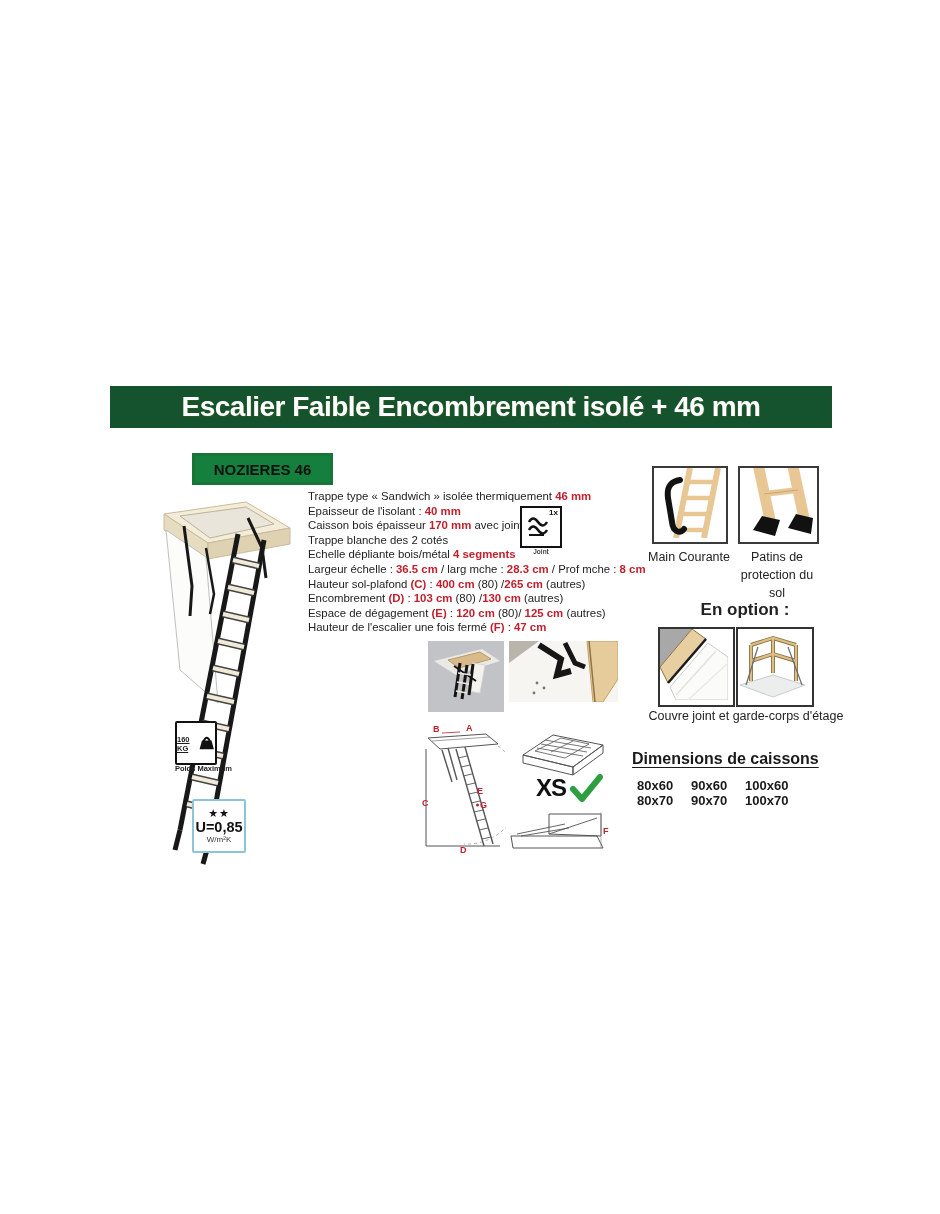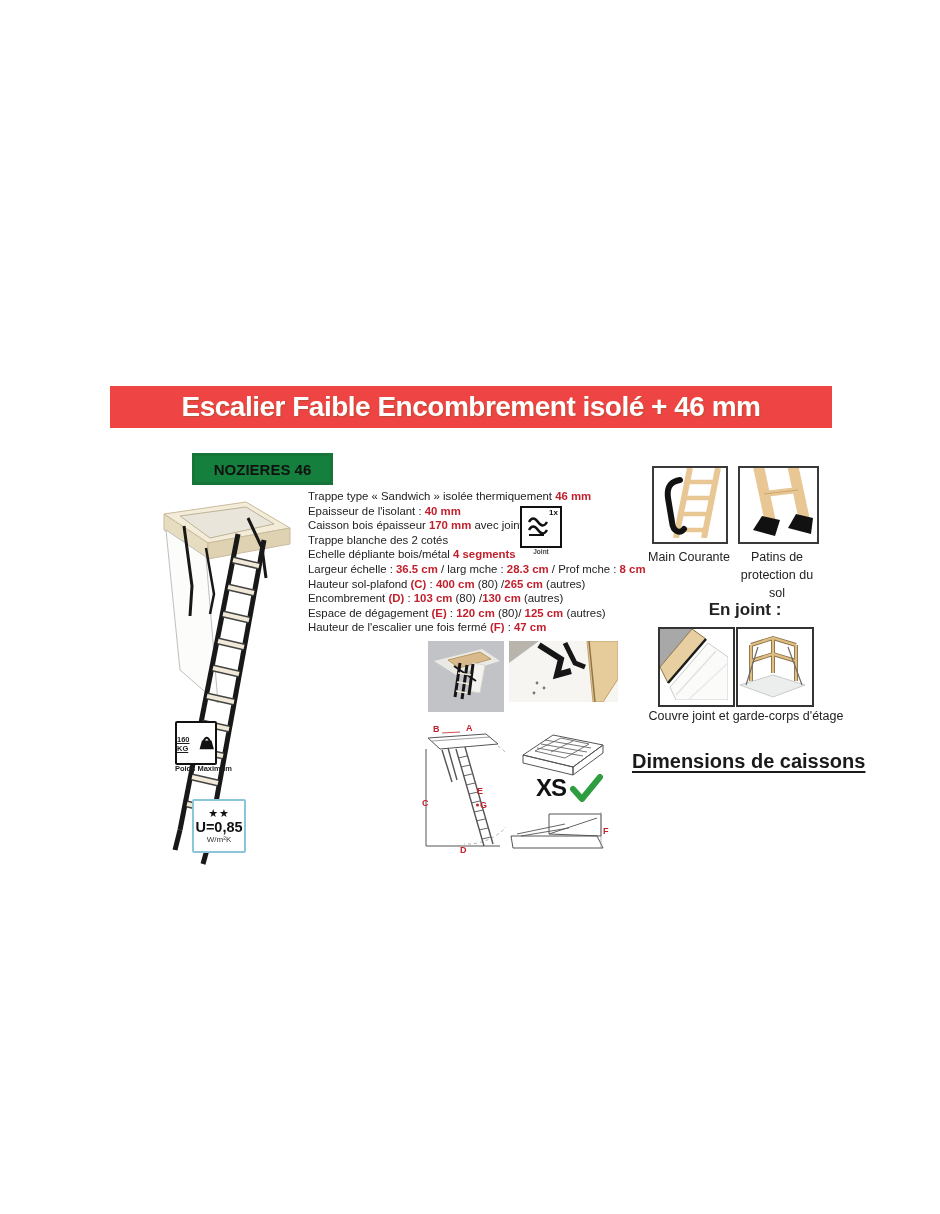--- a/index.html
+++ b/index.html
@@ -1,21 +1,21 @@
 <!DOCTYPE html>
 <html><head>
 <meta charset="utf-8">
 <style>
   html,body{margin:0;padding:0;background:#ffffff;}
   #canvas{position:relative;width:940px;height:1214px;background:#ffffff;overflow:hidden;
           font-family:"Liberation Sans",sans-serif;color:#1d1d1d;}
   .abs{position:absolute;}
 
   
-  .banner{left:110px;top:386px;width:722px;height:42px;background:#ef4444;
+  .banner{left:110px;top:386px;width:722px;height:42px;background:#14532d;
           display:flex;align-items:center;justify-content:center;}
   .banner span{color:#ffffff;font-size:28px;font-weight:bold;letter-spacing:-0.5px;
           text-shadow:1px 1px 1px rgba(90,100,20,0.35);white-space:nowrap;}
 
   
   .nozieres{left:192px;top:453px;width:135px;height:26px;background:#15803d;
             border:3px solid #17753a;display:flex;align-items:center;justify-content:center;}
   .nozieres span{font-size:15px;font-weight:bold;color:#111;}
 
   
@@ -34,21 +34,21 @@
   .feat2{left:738px;top:466px;width:77px;height:74px;}
   .feat-label{font-size:12.5px;line-height:18px;text-align:center;color:#222;}
   .feat-label1{left:640px;top:548px;width:98px;}
   .feat-label2{left:732px;top:548px;width:90px;}
 
   .en-option{left:660px;top:600px;width:170px;text-align:center;font-size:17px;font-weight:bold;color:#222;}
   .opt1{left:658px;top:627px;width:73px;height:76px;border:2.5px solid #333;background:#fff;}
   .opt2{left:736px;top:627px;width:74px;height:76px;border:2.5px solid #333;background:#fff;}
   .opt-caption{left:646px;top:708px;width:200px;text-align:center;font-size:12.5px;line-height:16px;color:#222;}
 
-  .dim-heading{left:632px;top:750px;font-size:20px;font-weight:bold;color:#1a1a1a;
+  .dim-heading{left:632px;top:750px;font-size:16px;font-weight:bold;color:#1a1a1a;
                text-decoration:underline;text-underline-offset:3px;}
   .dim-table{left:637px;top:778px;}
   .dim-row{display:flex;line-height:15px;}
   .dim-cell{width:54px;font-size:13px;font-weight:bold;color:#1a1a1a;}
 
   
   .weight-badge{left:175px;top:721px;width:38px;height:40px;border:2.5px solid #111;border-radius:2px;
                 background:#fff;display:flex;flex-direction:row;align-items:center;}
   .weight-value{font-size:7.5px;font-weight:bold;text-decoration:underline;margin-top:1px;}
   .weight-label{left:160px;top:764px;width:72px;text-align:right;font-size:7.5px;font-weight:bold;
@@ -170,21 +170,21 @@
       <line x1="52" y1="-6" x2="64" y2="50" stroke="#e8c795" stroke-width="11"></line>
       <line x1="24" y1="26" x2="58" y2="22" stroke="#e8c795" stroke-width="6"></line>
       <line x1="24" y1="26" x2="58" y2="22" stroke="#caa76f" stroke-width="1"></line>
       <polygon points="22,48 40,52 35,68 13,62" fill="#111"></polygon>
       <polygon points="56,46 73,50 71,66 48,60" fill="#111"></polygon>
     </svg>
   </div>
   <div class="abs feat-label feat-label1">Main Courante</div>
   <div class="abs feat-label feat-label2">Patins de protection du sol</div>
 
-  <div class="abs en-option">En joint :</div>
+  <div class="abs en-option">En option :</div>
   <div class="abs opt1">
     <svg width="68" height="71" viewBox="0 0 68 71">
       <polygon points="0,0 32,0 0,38" fill="#a8a8a8"></polygon>
       <polygon points="0,38 32,0 46,10 8,54" fill="#e7cfa2" stroke="#8a7347" stroke-width="1"></polygon>
       <line x1="8" y1="54" x2="46" y2="10" stroke="#1c1c1c" stroke-width="2.5"></line>
       <polygon points="10,58 48,14 68,28 68,71 16,71" fill="#fbfbf9" stroke="#cccccc" stroke-width="1"></polygon>
       <line x1="16" y1="66" x2="56" y2="22" stroke="#e2e2e2" stroke-width="1.5"></line>
       <line x1="68" y1="34" x2="28" y2="71" stroke="#e9e9e9" stroke-width="1.5"></line>
     </svg>
   </div>
@@ -205,20 +205,32 @@
         <polyline points="13,16 35,9 58,16" fill="none"></polyline>
         <polyline points="13,32 35,25 58,32" fill="none"></polyline>
       </g>
       <line x1="50" y1="18" x2="64" y2="56" stroke="#6c6c6c" stroke-width="1.2"></line>
       <line x1="20" y1="18" x2="8" y2="56" stroke="#6c6c6c" stroke-width="1.2"></line>
     </svg>
   </div>
   <div class="abs opt-caption">Couvre joint et garde-corps d'étage</div>
 
   <div class="abs dim-heading">Dimensions de caissons</div>
+  <div class="abs dim-table">
+      <div class="dim-row">
+        <span class="dim-cell">80x60</span>
+        <span class="dim-cell">90x60</span>
+        <span class="dim-cell">100x60</span>
+      </div>
+      <div class="dim-row">
+        <span class="dim-cell">80x70</span>
+        <span class="dim-cell">90x70</span>
+        <span class="dim-cell">100x70</span>
+      </div>
+    </div>
 
   <div class="abs weight-badge">
     <span class="weight-value">160 KG</span>
     <svg width="22" height="20" viewBox="0 0 22 20">
       <path d="M7,8 q4,-9 8,0" fill="none" stroke="#111" stroke-width="2.5"></path>
       <polygon points="5,7 17,7 20,18 2,18" fill="#111"></polygon>
     </svg>
   </div>
   <div class="abs weight-label">Poids Maximum</div>
 

